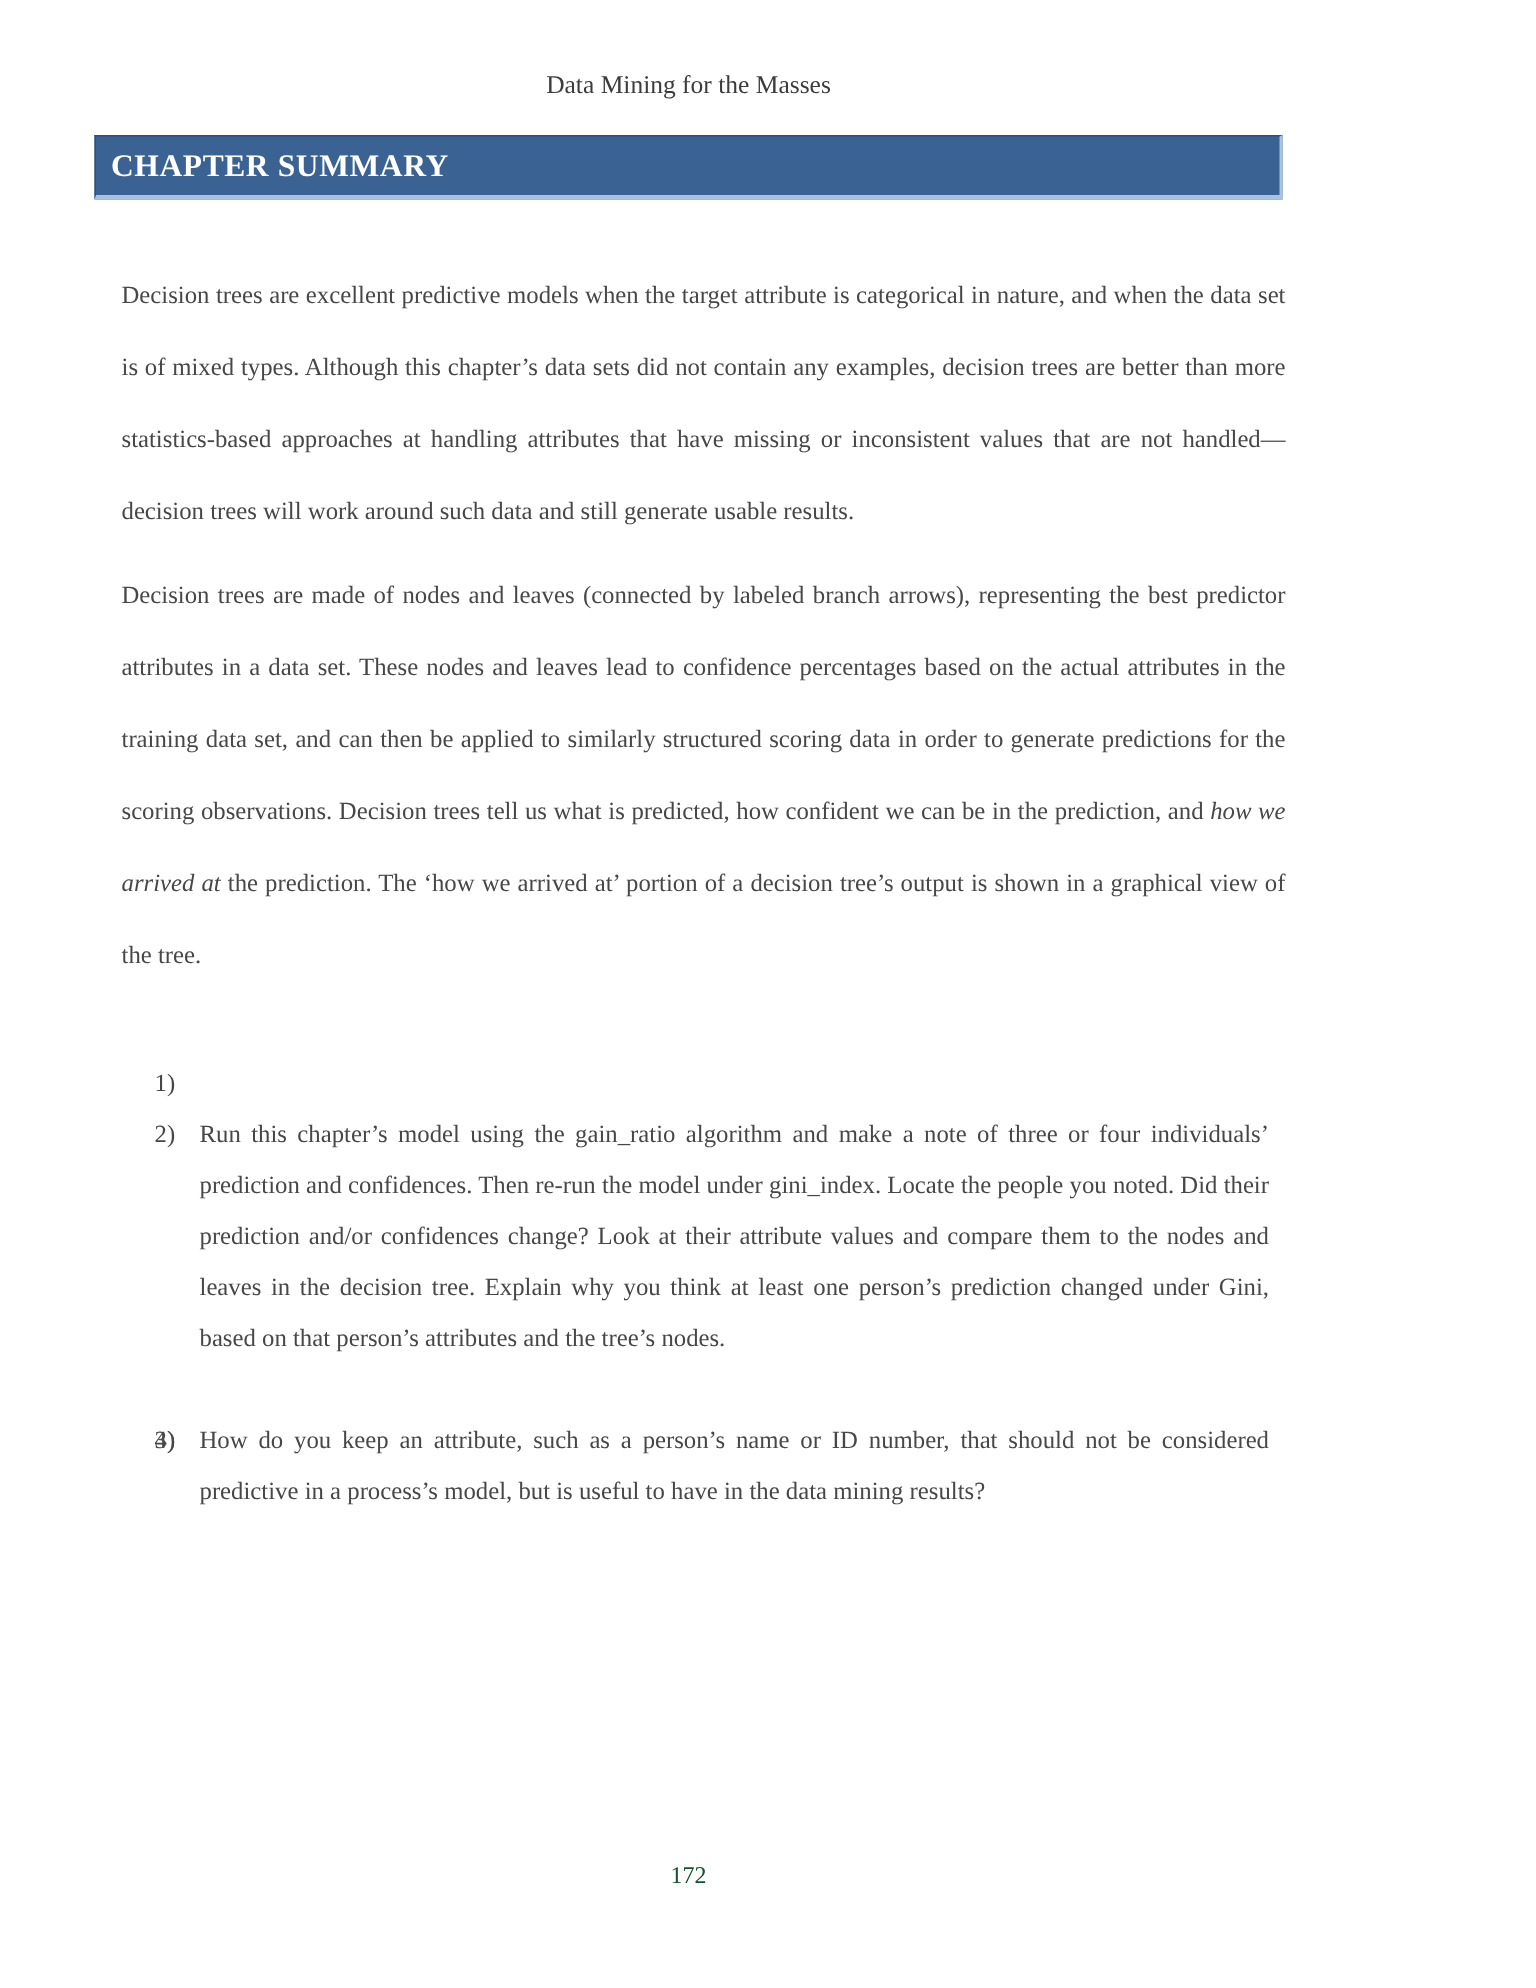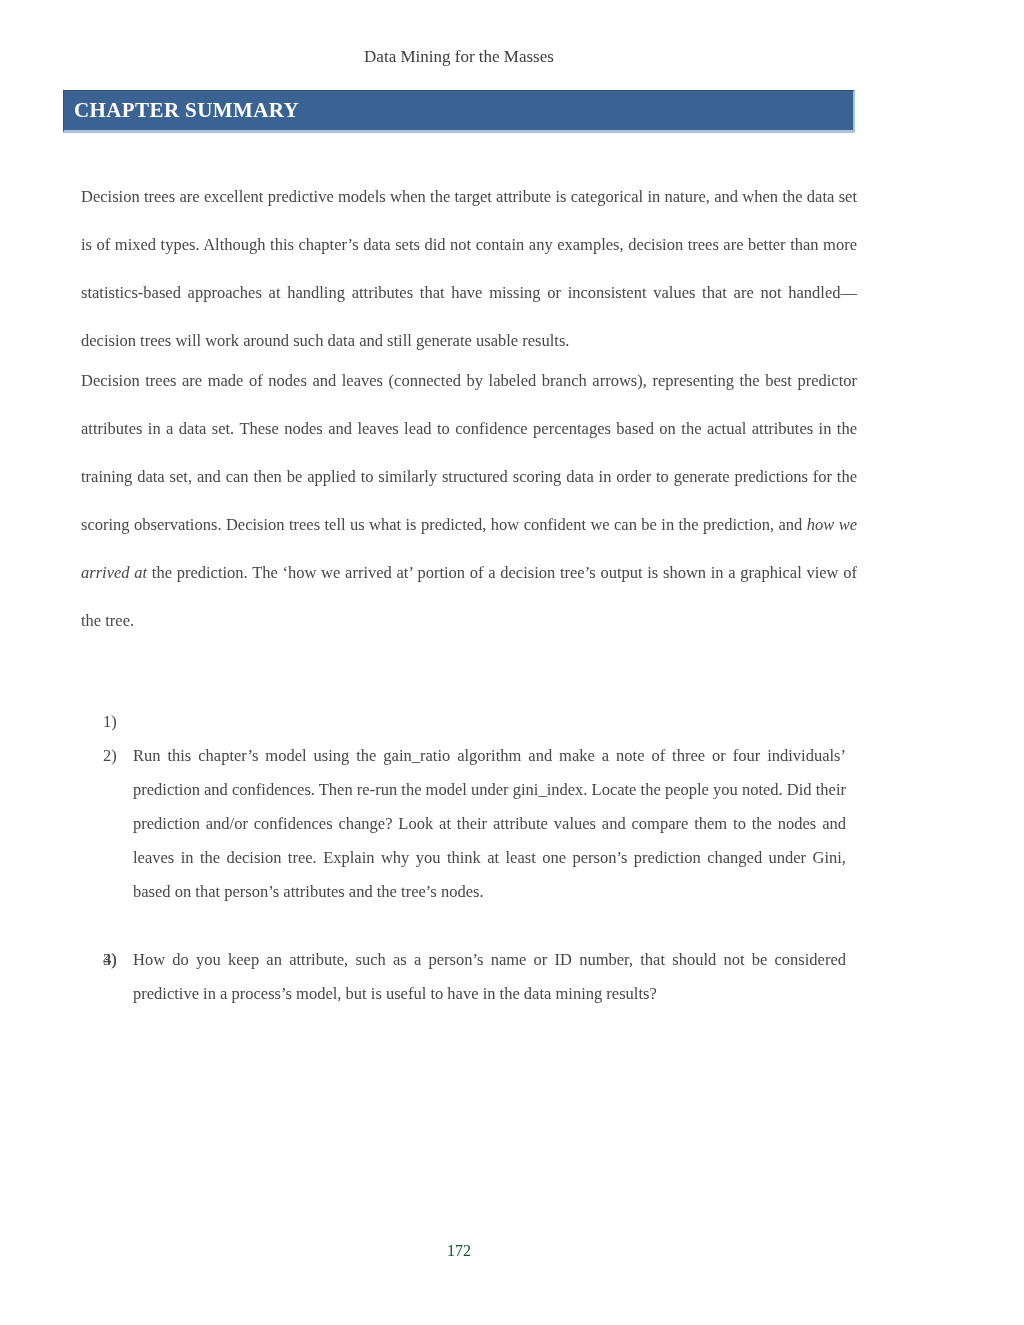--- a/index.html
+++ b/index.html
@@ -38,21 +38,21 @@
   .para {
     position: absolute;
     left: 70px; width: 776px;
     font-size: 16.5px;
     line-height: 48px;
     text-align: justify;
     color: #474747;
     margin-left: 11px;
   }
   #para1 { top: 156px; }
-  #para2 { top: 340px; }
+  #para2 { top: 356px; }
   .italic { font-style: italic; }
   .questions {
     position: absolute;
     left: 63px; top: 705px; width: 783px;
   }
   .q-item {
     position: relative;
     padding-left: 70px;
     margin-bottom: 34px;
     font-size: 16.5px;

